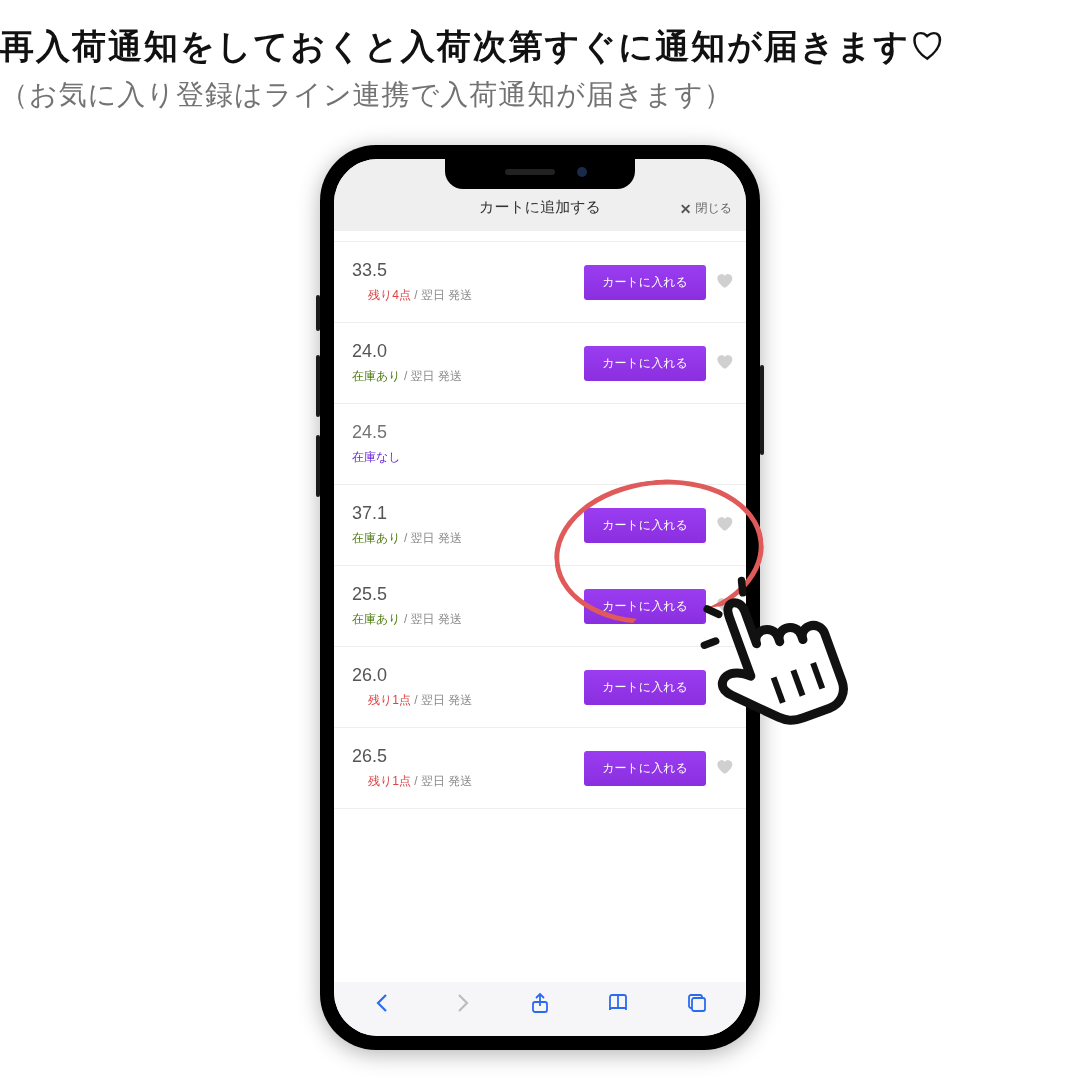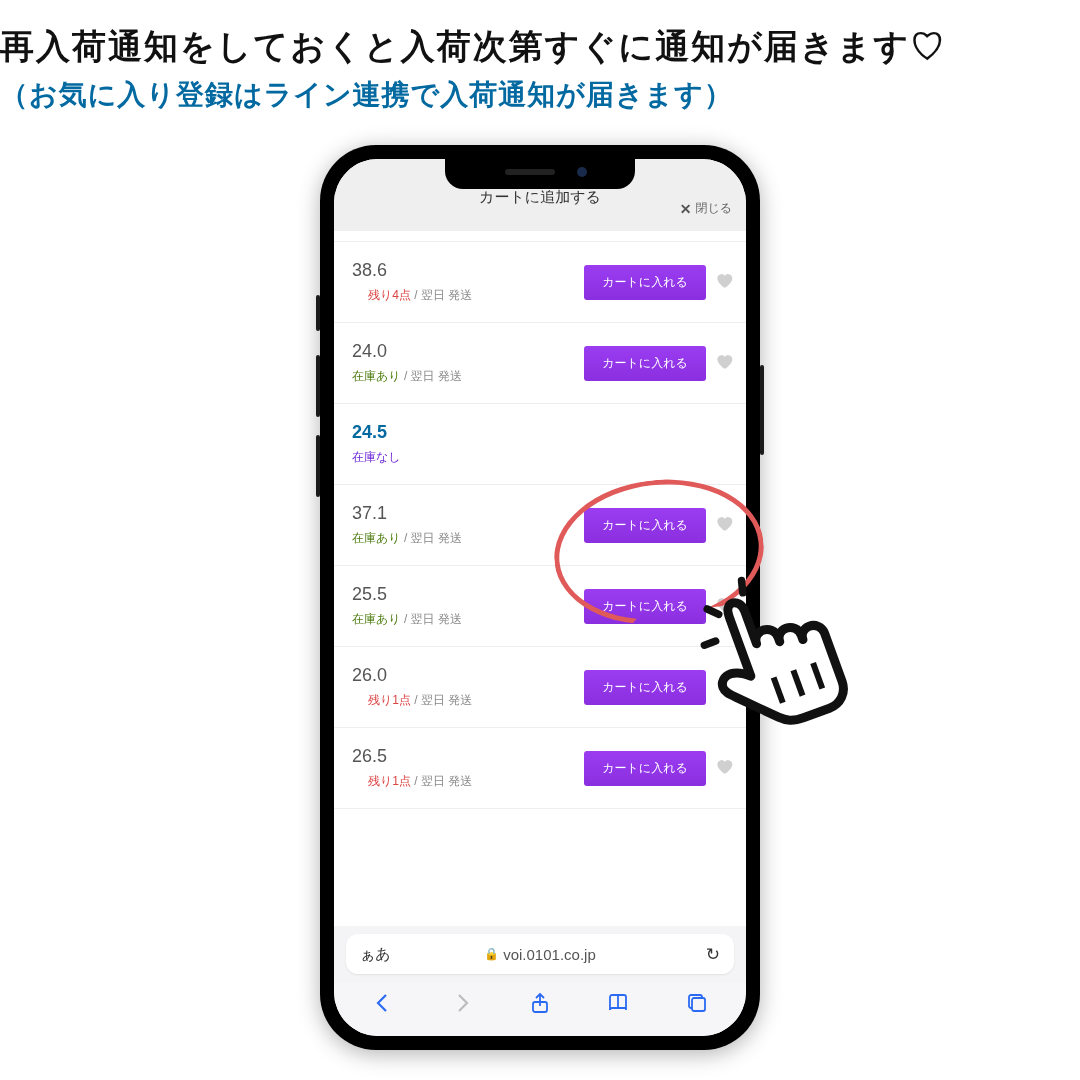--- a/index.html
+++ b/index.html
@@ -15,22 +15,22 @@
     padding-top: 24px;
   }
   .headline h1 {
     font-size: 34px;
     font-weight: 800;
     letter-spacing: 2px;
     color: #111;
   }
   .headline h2 {
     font-size: 28px;
-    font-weight: 700;
-    color: #0369a1;
+    font-weight: 400;
+    color: #737373;
     margin-top: 6px;
     letter-spacing: 1px;
   }
   
   .phone {
     position: absolute;
     left: 50%;
     top: 145px;
     transform: translateX(-50%);
     width: 440px;
@@ -88,21 +88,21 @@
     border-radius: 50%;
   }
   
   .modal-header {
     background: #efefef;
     height: 72px;
     display: flex;
     align-items: flex-end;
     justify-content: center;
     position: relative;
-    padding-bottom: 24px;
+    padding-bottom: 14px;
     font-size: 15px;
     color: #333;
   }
   .modal-header .close {
     position: absolute;
     right: 14px;
     bottom: 14px;
     font-size: 12px;
     color: #666;
     display: flex;
@@ -122,21 +122,21 @@
     justify-content: space-between;
     padding: 18px 12px 18px 18px;
     border-bottom: 1px solid #eee;
   }
   .row:first-child { border-top: 1px solid #eee; margin-top: 10px; }
   .row .info .size {
     font-size: 18px;
     color: #555;
     font-weight: 500;
   }
-  .row.unavail .info .size { color: #0369a1; font-weight: bold; }
+  .row.unavail .info .size { color: #737373; }
   .row .info .status {
     font-size: 12px;
     color: #888;
     margin-top: 6px;
   }
   .row .info .status .stock { color: #d44; margin-left: 16px; }
   .row .info .status .instock { color: #4d7c0f; }
   .row .info .status .none { color: #6d28d9; }
   .row .actions {
     display: flex;
@@ -260,21 +260,21 @@
       <span>カートに追加する</span>
       <div class="close">
         <span class="x">✕</span>
         <span>閉じる</span>
       </div>
     </div>
 
     <div class="list" id="size-list">
         <div class="row">
           <div class="info">
-            <div class="size">38.6</div>
+            <div class="size">33.5</div>
             <div class="status"><span class="stock">残り4点</span> / 翌日 発送</div>
           </div>
           <div class="actions">
             <button class="btn-cart">カートに入れる</button>
             <span><svg class="heart" viewBox="0 0 24 24" fill="#d0d0d0">
                 <path d="M12 21s-8-5.3-8-11a5 5 0 0 1 9-3 5 5 0 0 1 9 3c0 5.7-8 11-8 11z"></path>
               </svg></span>
           </div>
         </div>
         <div class="row">
@@ -338,28 +338,20 @@
           </div>
           <div class="actions">
             <button class="btn-cart">カートに入れる</button>
             <span><svg class="heart" viewBox="0 0 24 24" fill="#d0d0d0">
                 <path d="M12 21s-8-5.3-8-11a5 5 0 0 1 9-3 5 5 0 0 1 9 3c0 5.7-8 11-8 11z"></path>
               </svg></span>
           </div>
         </div>
       </div>
 
-    <div class="addr-bar">
-      <div class="addr-pill">
-        <span class="aa">ぁあ</span>
-        <span class="lock">🔒</span>
-        <span>voi.0101.co.jp</span>
-        <span class="reload">↻</span>
-      </div>
-    </div>
 
     <div class="toolbar">
       <span>
         <svg viewBox="0 0 24 24" fill="none" stroke="#2a6af2" stroke-width="2.2">
             <polyline points="15 4 7 12 15 20"></polyline>
           </svg>
       </span>
       <span class="disabled">
         <svg viewBox="0 0 24 24" fill="none" stroke="#bcbcbc" stroke-width="2.2">
             <polyline points="9 4 17 12 9 20"></polyline>

